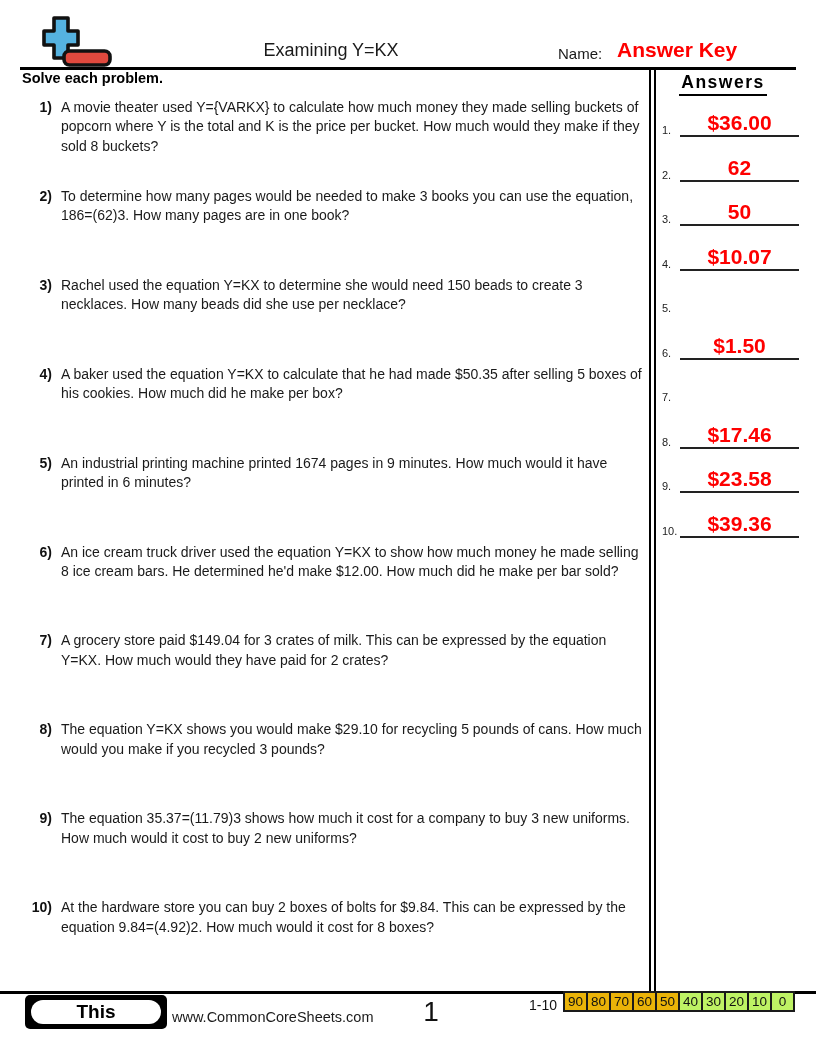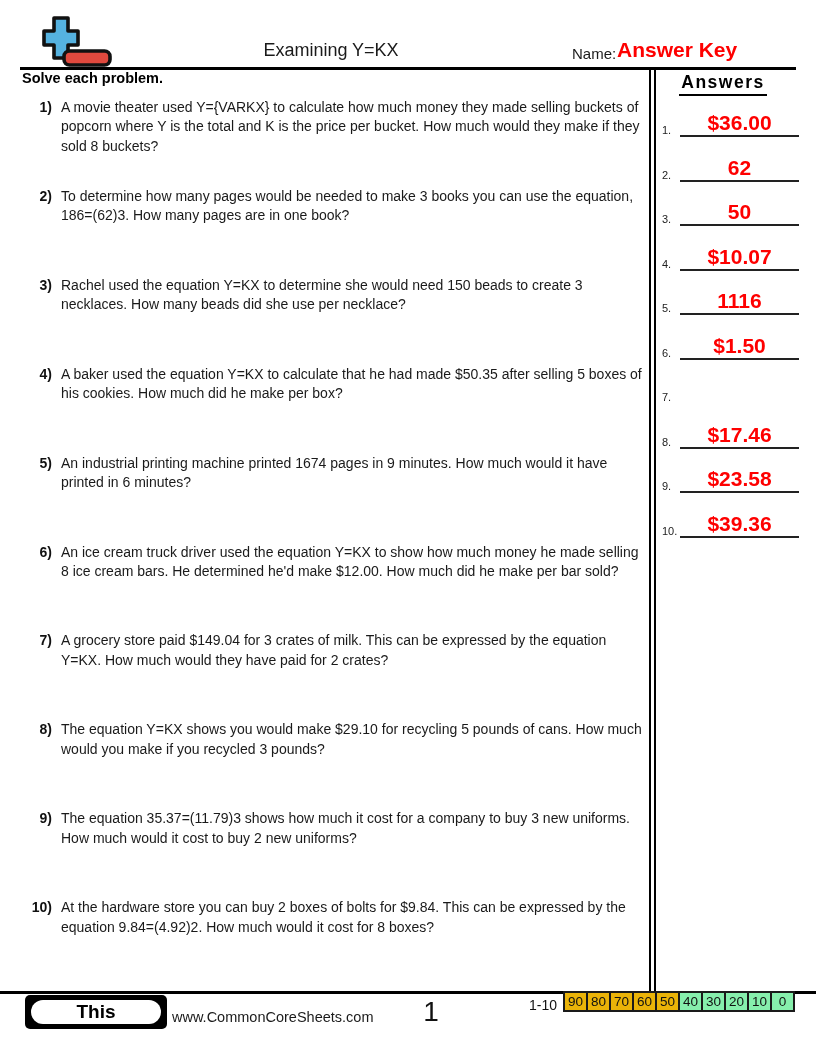--- a/index.html
+++ b/index.html
@@ -4,21 +4,21 @@
 <style>
   html,body{margin:0;padding:0;}
   body{
     width:816px;height:1056px;background:#ffffff;position:relative;
     font-family:"Liberation Sans",sans-serif;color:#111;overflow:hidden;
   }
   
   .logo-svg{position:absolute;left:40px;top:16px;width:74px;height:54px;}
   .page-title{position:absolute;left:131px;width:400px;top:40px;text-align:center;
     font-size:18px;color:#1a1a1a;}
-  .name-label{position:absolute;left:572px;top:45px;font-size:15px;color:#1a1a1a;}
+  .name-label{position:absolute;left:558px;top:45px;font-size:15px;color:#1a1a1a;}
   .answer-key{position:absolute;left:617px;top:38px;font-size:21px;font-weight:bold;color:#fe0000;}
   .header-line{position:absolute;left:20px;top:67px;width:776px;height:3px;background:#000;}
   .instructions{position:absolute;left:22px;top:70px;font-size:14.5px;font-weight:bold;color:#000;}
   
   .problem{position:absolute;left:30px;width:612px;display:flex;}
   .pnum{min-width:22px;width:22px;text-align:right;margin-right:9px;font-weight:bold;
     font-size:14px;line-height:19.4px;color:#111;}
   .ptext{font-size:14px;line-height:19.4px;color:#1a1a1a;}
   
   .answers-divider{position:absolute;left:649px;top:67px;height:924px;width:7px;
@@ -36,21 +36,21 @@
   .math-badge{position:absolute;left:25px;top:995px;width:142px;height:34px;background:#000;border-radius:5px;}
   .math-pill{position:absolute;left:6px;right:6px;top:5px;bottom:5px;background:#fff;border-radius:13px;
     display:flex;align-items:center;justify-content:center;font-size:19px;font-weight:bold;color:#000;}
   .site-url{position:absolute;left:172px;top:1009px;font-size:14.5px;color:#1a1a1a;}
   .page-number{position:absolute;left:381px;top:996px;width:100px;text-align:center;font-size:28px;color:#111;}
   .score-range{position:absolute;left:516px;top:997px;width:41px;text-align:right;font-size:14px;color:#111;}
   .score-table{position:absolute;left:563px;top:991px;display:flex;}
   .score-cell{width:25px;height:21px;box-sizing:border-box;border:2px solid #1a1a1a;margin-left:-2px;
     display:flex;align-items:center;justify-content:center;font-size:13.5px;color:#111;background:#eab308;}
   .score-cell:first-child{margin-left:0;}
-  .score-cell.hl{background:#86efac;}
+  .score-cell.hl{background:#bef264;}
 </style>
 </head>
 <body>
 
 <svg class="logo-svg" viewBox="0 0 74 54" aria-hidden="true">
   <path d="M14 2 h14 v13 h10 v14 h-10 v13 h-14 v-13 h-10 v-14 h10 z" fill="#55b2e0" stroke="#111" stroke-width="3.6" stroke-linejoin="round"></path>
   <rect x="24" y="35" width="46" height="14" rx="5.5" fill="#e0493e" stroke="#111" stroke-width="3.6"></rect>
 </svg>
 
 <div class="page-title">Examining Y=KX</div>
@@ -126,23 +126,20 @@
       </div>
     </div>
     <div class="answer-row" style="top: 236.65px;">
       <span class="answer-num">4.</span>
       <div class="answer-line">
         <span class="answer-value">$10.07</span>
       </div>
     </div>
     <div class="answer-row" style="top: 281.2px;">
       <span class="answer-num">5.</span>
-      <div class="answer-line">
-        <span class="answer-value">1116</span>
-      </div>
     </div>
     <div class="answer-row" style="top: 325.75px;">
       <span class="answer-num">6.</span>
       <div class="answer-line">
         <span class="answer-value">$1.50</span>
       </div>
     </div>
     <div class="answer-row" style="top: 370.3px;">
       <span class="answer-num">7.</span>
     </div>

